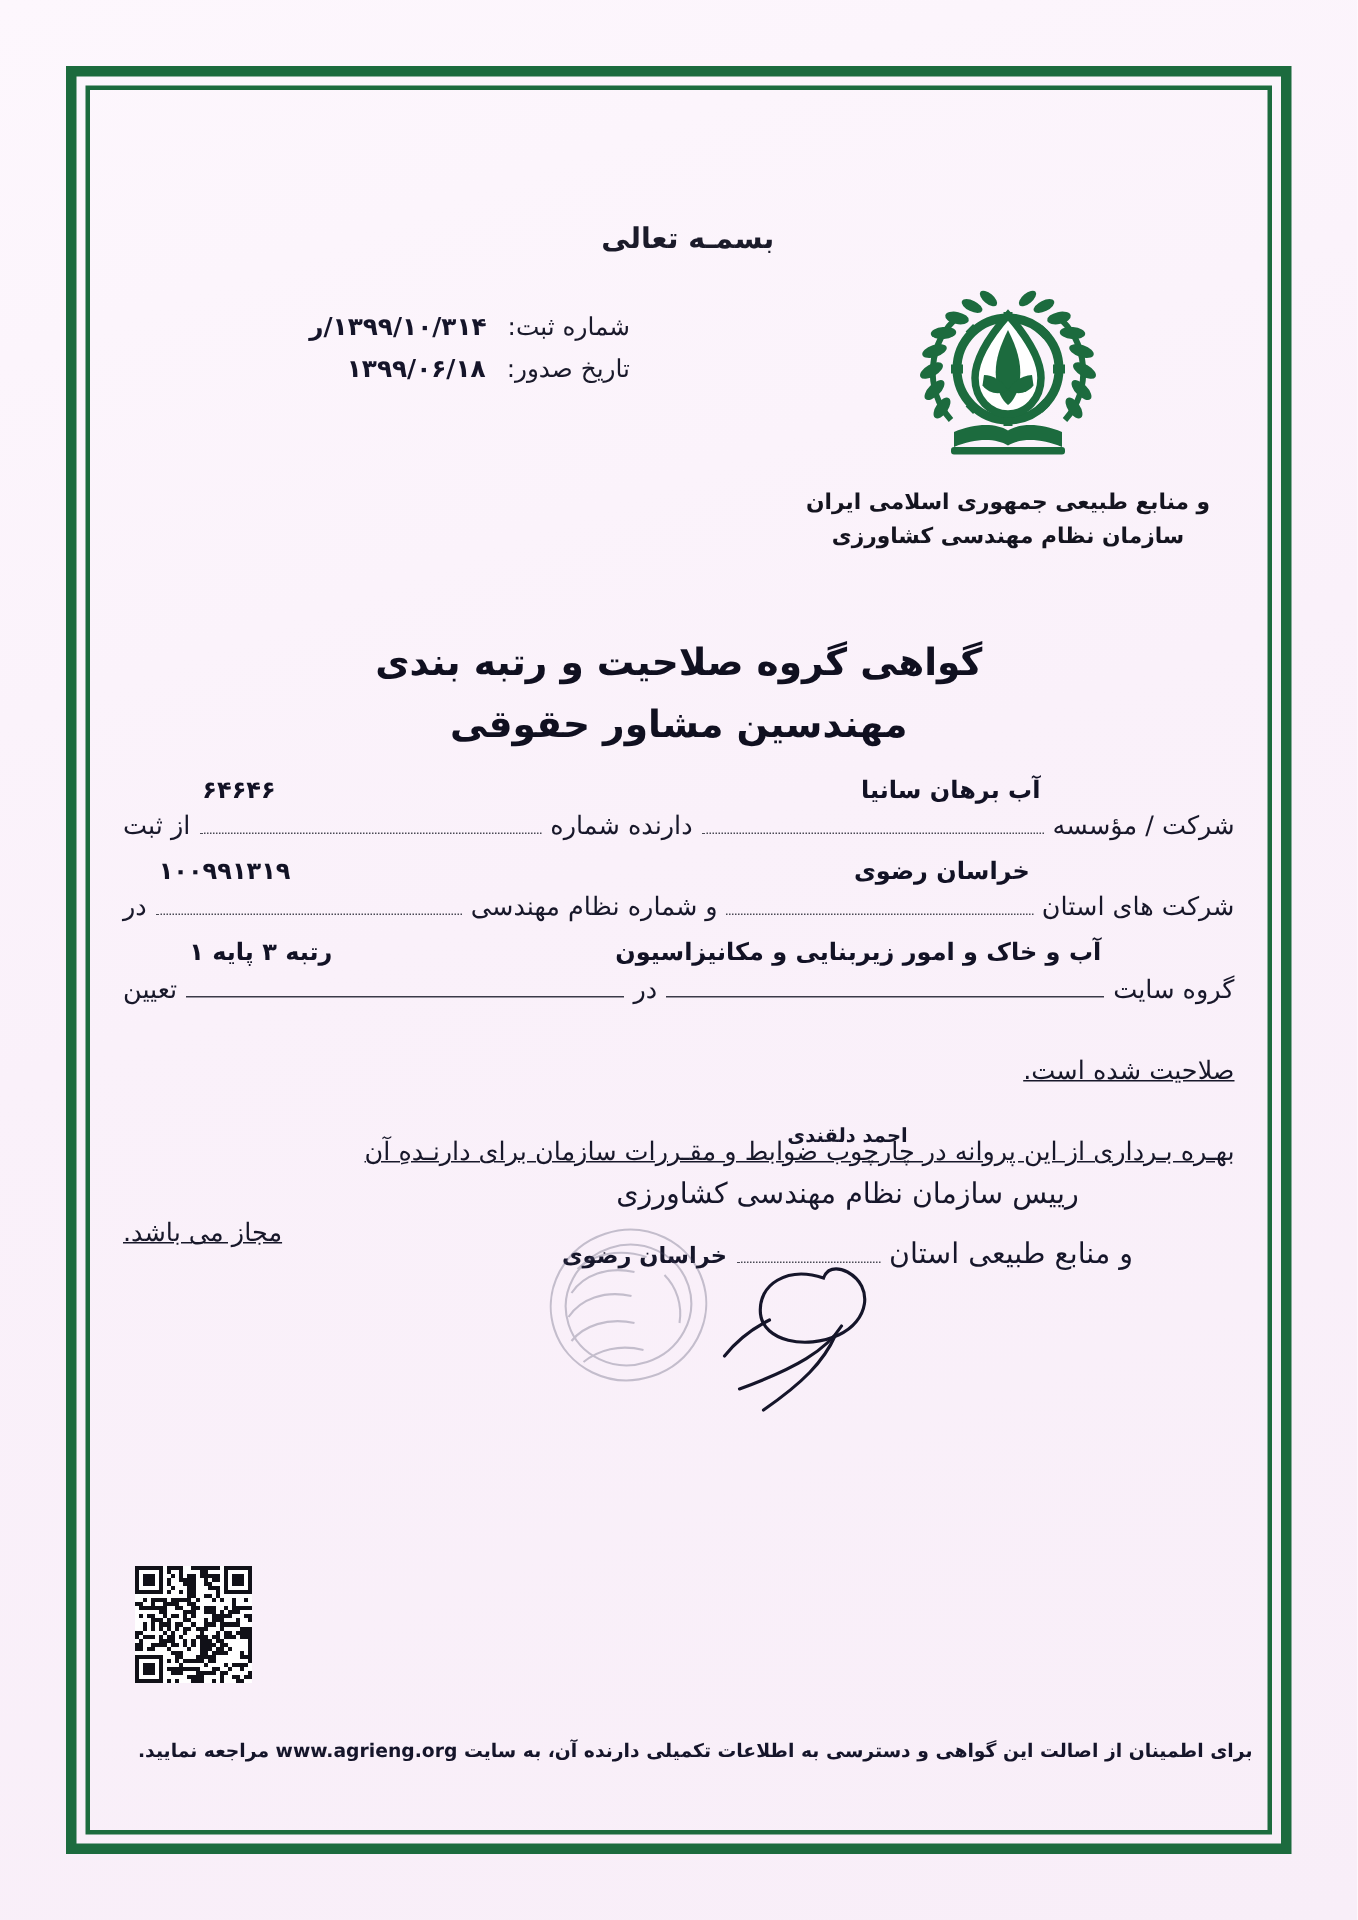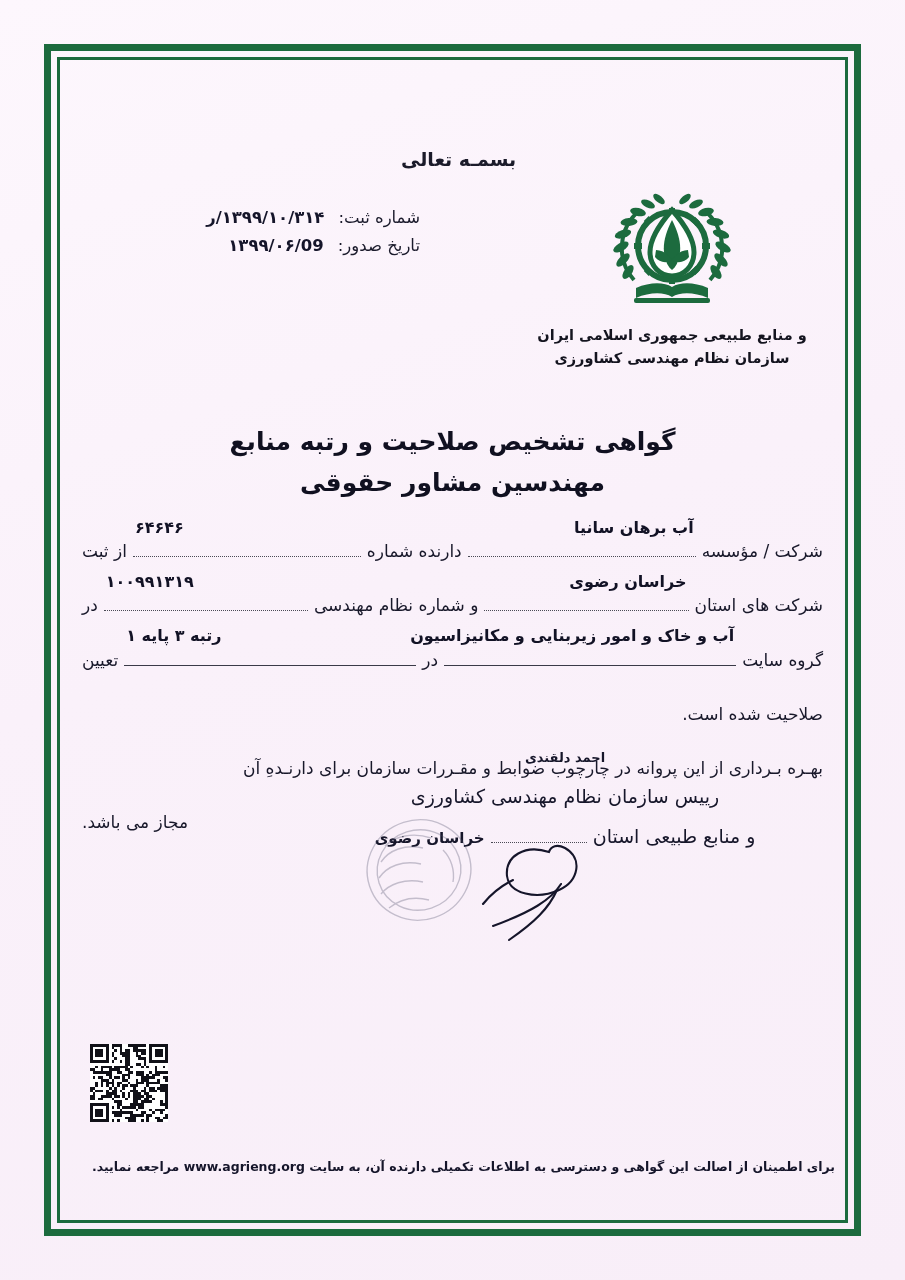--- a/index.html
+++ b/index.html
@@ -131,20 +131,21 @@
     font-weight:700;
     font-size:16px;
     color:#121225;
     white-space:nowrap;
   }
   .fill-val.right{text-align:center;right:2px;left:auto;}
   .fill-val.left{text-align:left;left:2px;right:auto;}
   .b-plain{
     margin-bottom:22px;
     display:block;
+    text-decoration:underline;
   }
   .b-plain.rightal{text-align:right;}
   .b-plain.leftal{text-align:left;}
   
   .sign{
     position:absolute;
     top:680px;
     right:60px;
     width:420px;
     text-align:center;
@@ -209,21 +210,21 @@
 
     <div class="basmala">بسمـه تعالی</div>
 
     <div class="reg-block">
       <div class="reg-line">
         <span class="reg-label">شماره ثبت:</span>
         <span class="reg-value">۱۳۹۹/۱۰/۳۱۴/ر</span>
       </div>
       <div class="reg-line">
         <span class="reg-label">تاریخ صدور:</span>
-        <span class="reg-value">۱۳۹۹/۰۶/09</span>
+        <span class="reg-value">۱۳۹۹/۰۶/۱۸</span>
       </div>
     </div>
 
     <div class="org">
       <div class="logo-wrap">
         <svg viewBox="0 0 132 128" width="132" height="128" aria-hidden="true">
           <g fill="#1c6b3e">
 
             <g>
 
@@ -281,21 +282,21 @@
           </g>
         </svg>
       </div>
       <div class="org-name">
         <div>و منابع طبیعی جمهوری اسلامی ایران</div>
         <div>سازمان نظام مهندسی کشاورزی</div>
       </div>
     </div>
 
     <div class="title">
-      <div>گواهی تشخیص صلاحیت و رتبه منابع</div>
+      <div>گواهی گروه صلاحیت و رتبه بندی</div>
       <div>مهندسین مشاور حقوقی</div>
     </div>
 
     <div class="body-text">
 
       <div class="b-line">
         <span class="b-txt">شرکت / مؤسسه</span>
         <span class="fill">
           <span class="fill-val right">آب برهان سانیا</span>
         </span>

